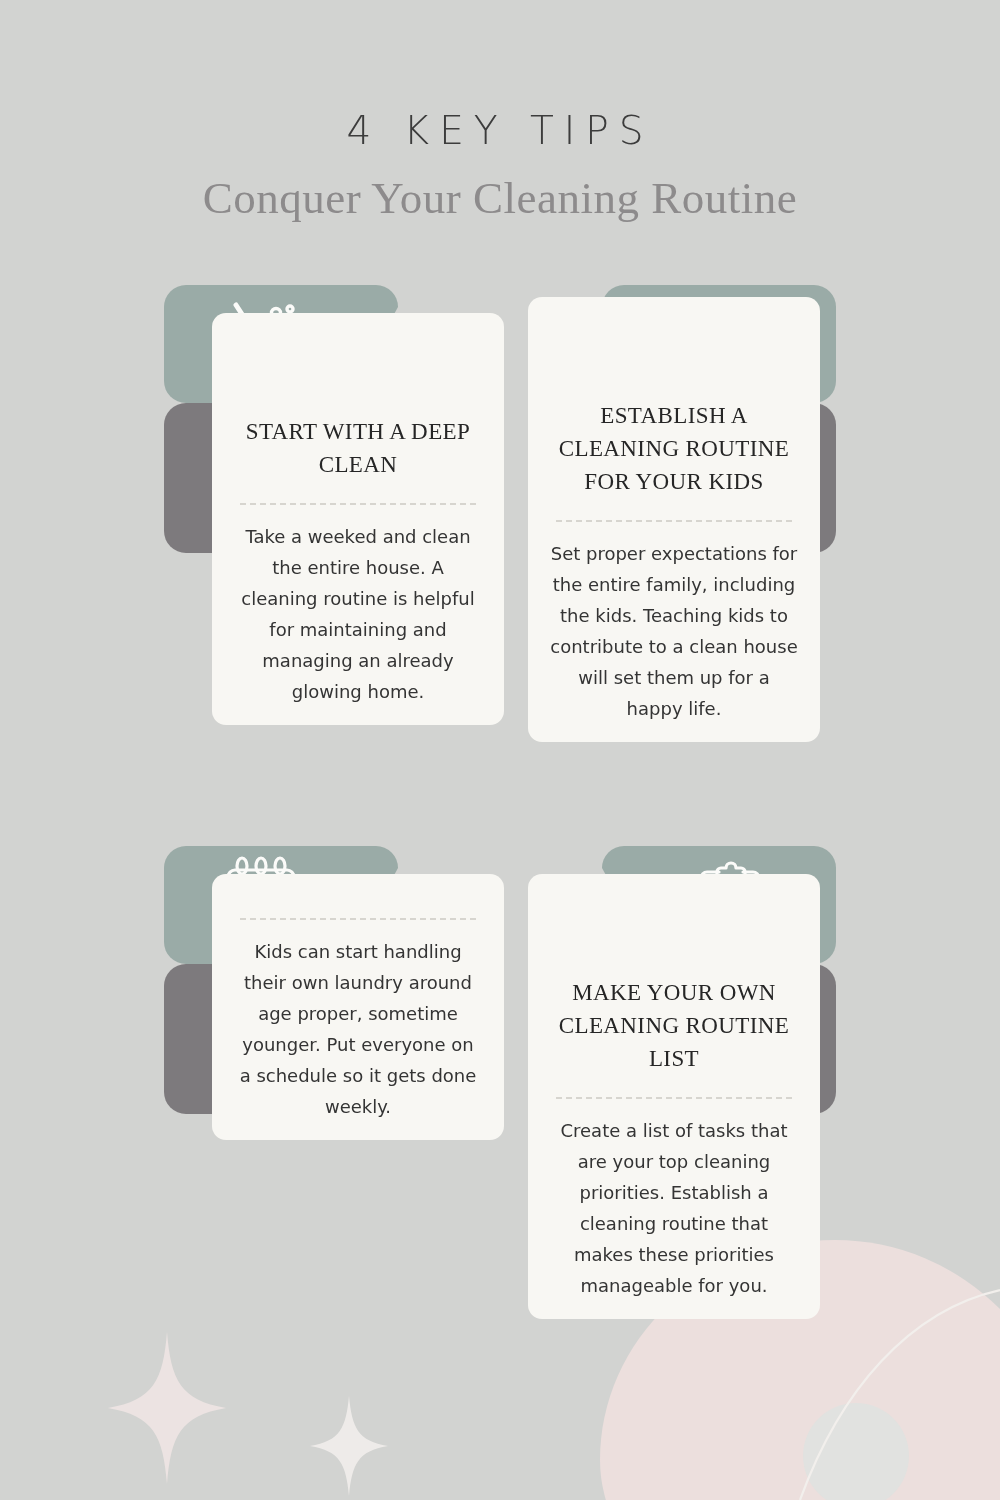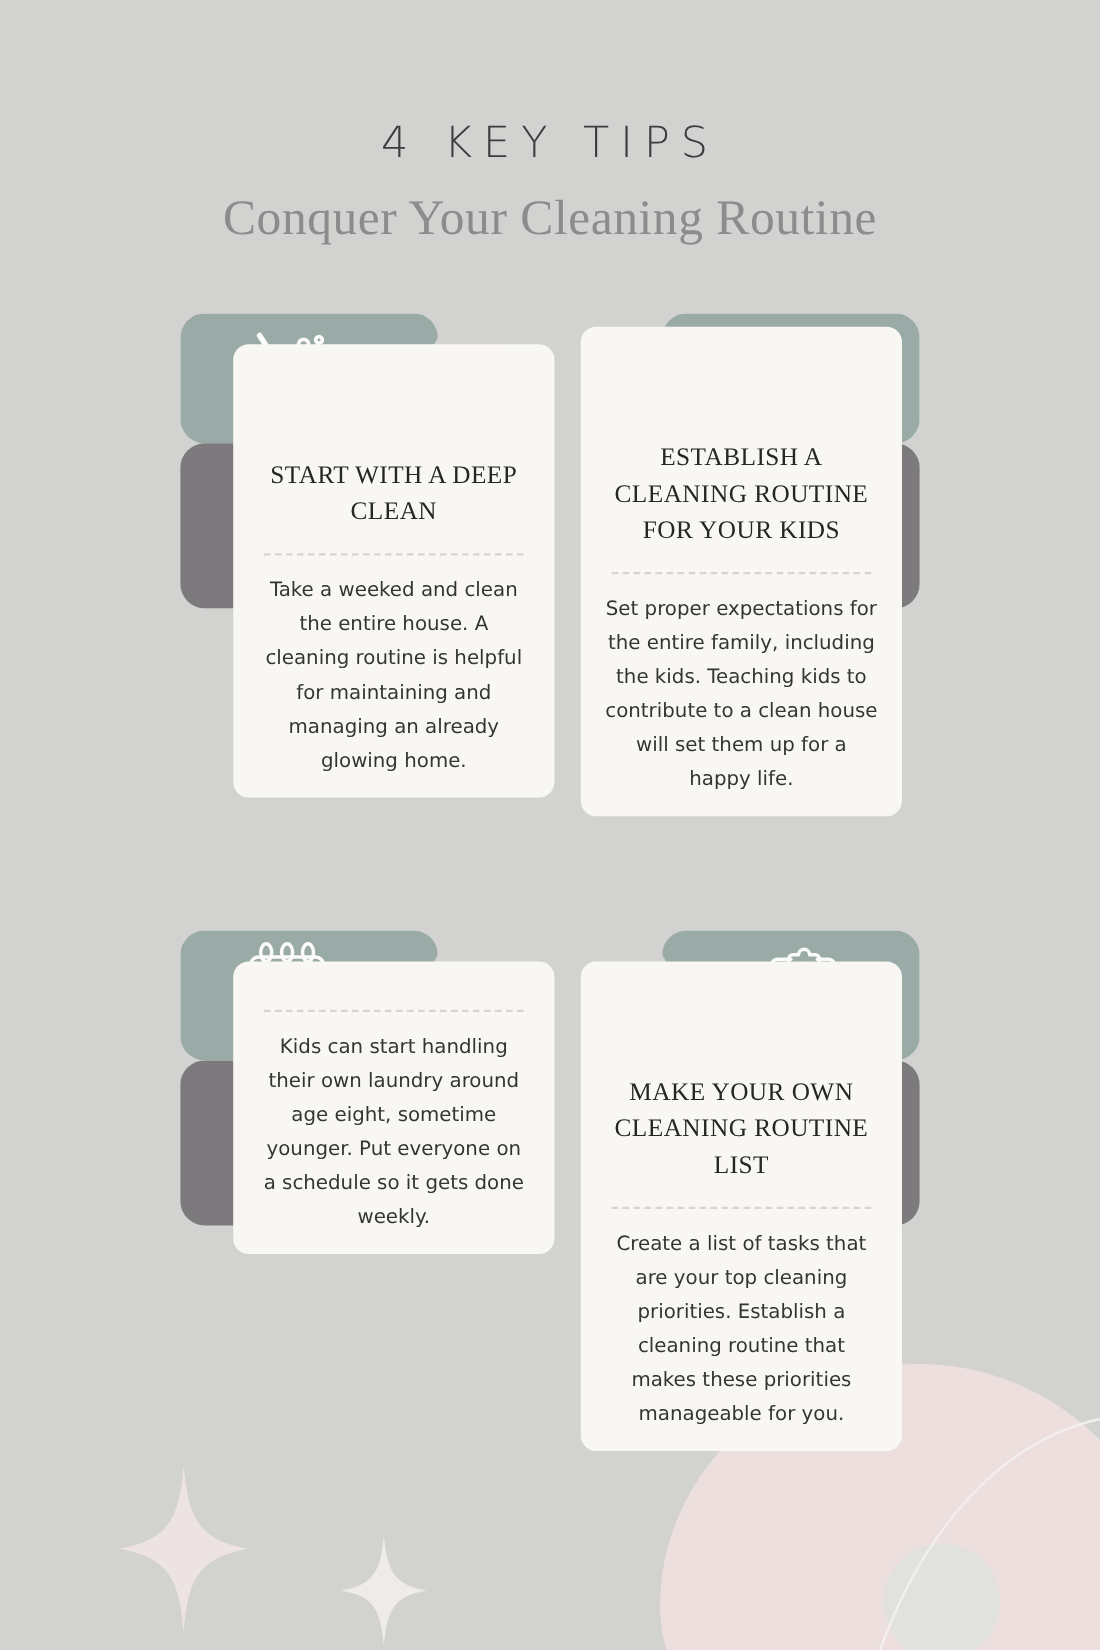--- a/index.html
+++ b/index.html
@@ -236,21 +236,21 @@
         <rect x="22" y="67" width="9" height="9"></rect>
         <rect x="38" y="67" width="9" height="9"></rect>
         <circle cx="68" cy="66" r="23" fill="#9aaba7"></circle>
         <circle cx="68" cy="66" r="17"></circle>
         <path d="M68 55 V66 L76 72"></path>
         <path d="M68 43 V47 M68 85 V89 M45 66 H49 M87 66 H91"></path>
       </svg>
     </div>
     <div class="body">
       <hr class="divider">
-      <div class="card-text">Kids can start handling their own laundry around age eight, sometime younger. Put everyone on a schedule so it gets done weekly.</div>
+      <div class="card-text">Kids can start handling their own laundry around age proper, sometime younger. Put everyone on a schedule so it gets done weekly.</div>
     </div>
   </div>
 
   <div class="card flip" id="card-4">
     <div class="shadow"></div>
     <div class="banner">
       <svg viewBox="0 0 234 118" preserveAspectRatio="none">
         <path d="M22 0 H212 A22 22 0 0 1 234 22 V96 A22 22 0 0 1 212 118 H53 L0 22 A22 22 0 0 1 22 0 Z" fill="#9aaba7"></path>
       </svg>
     </div>

